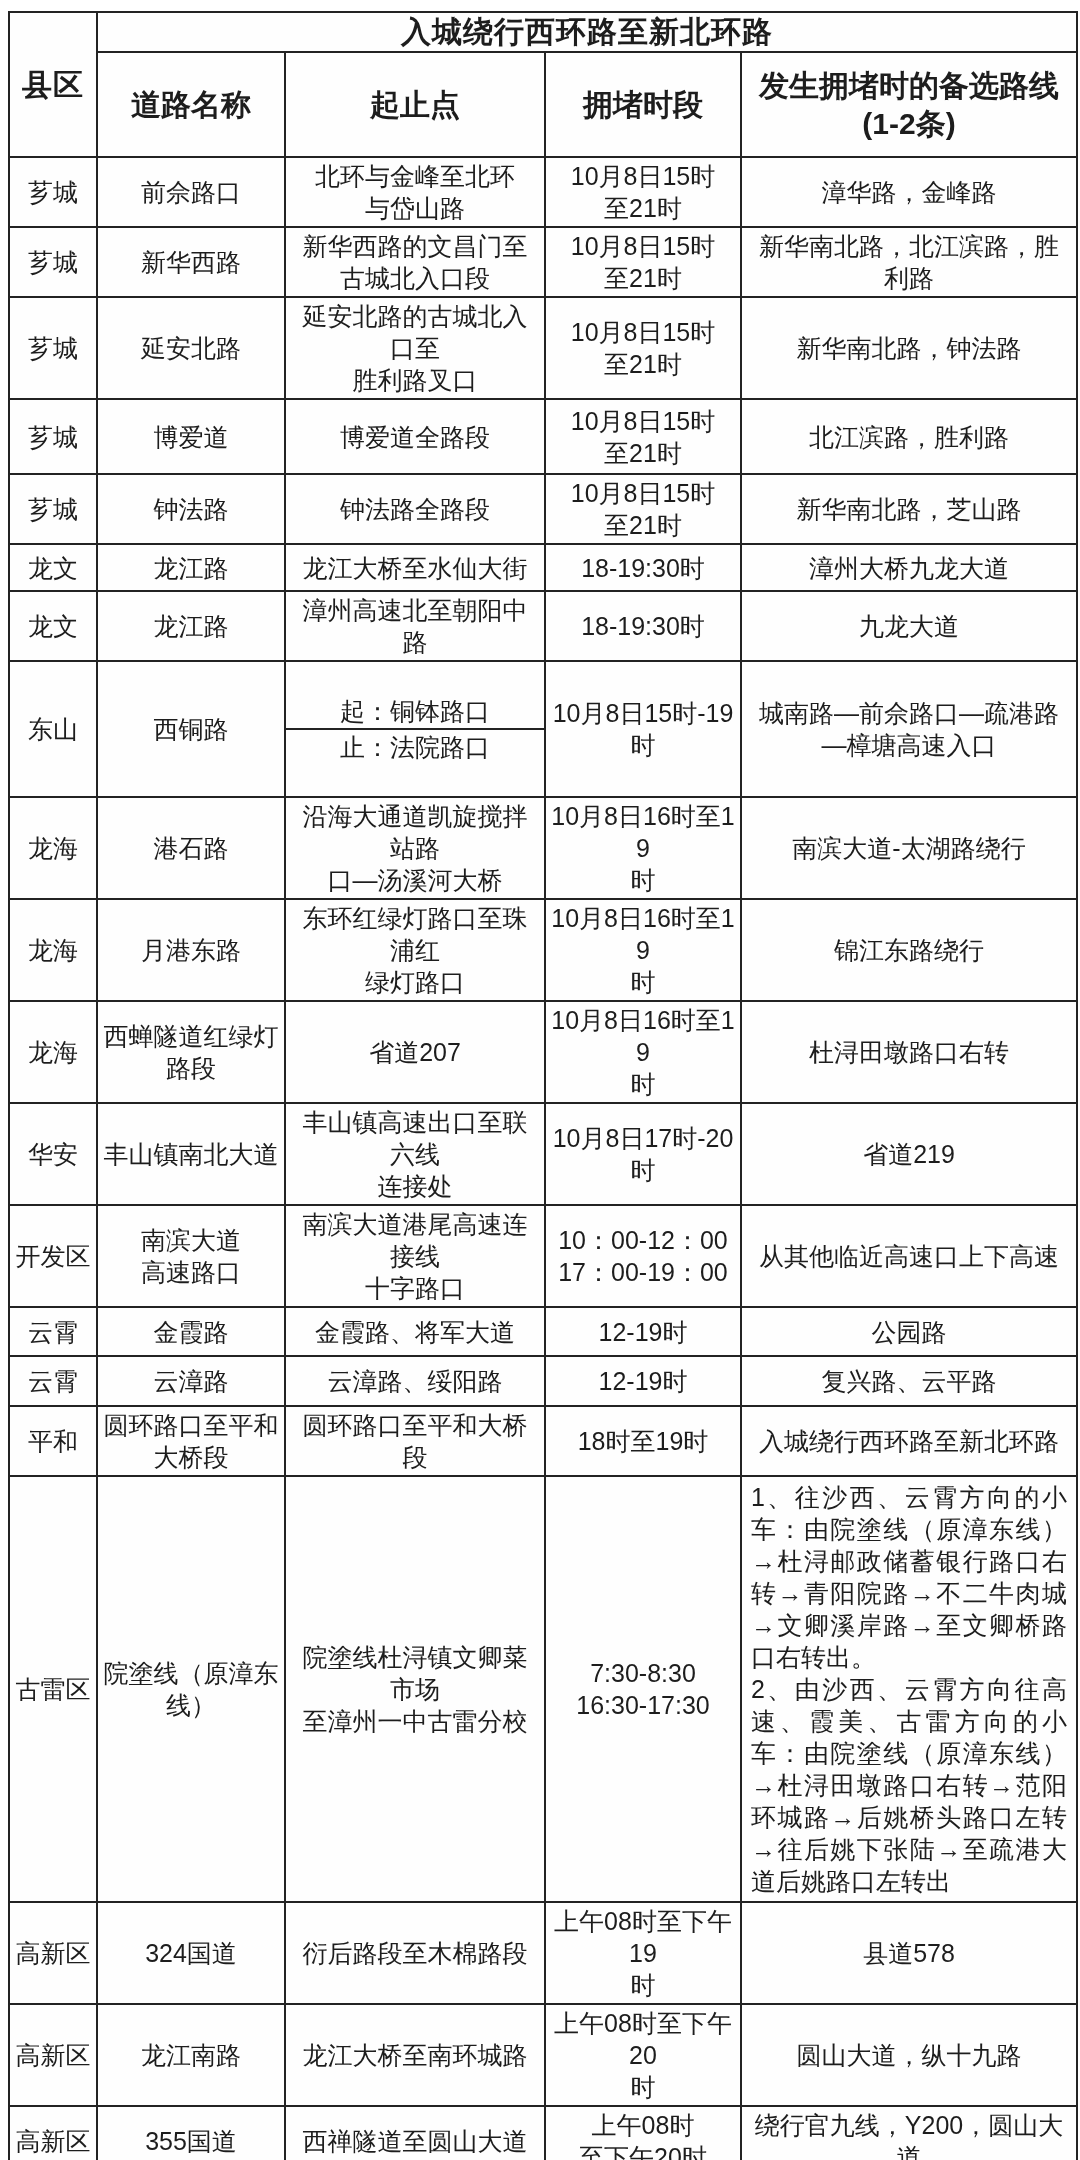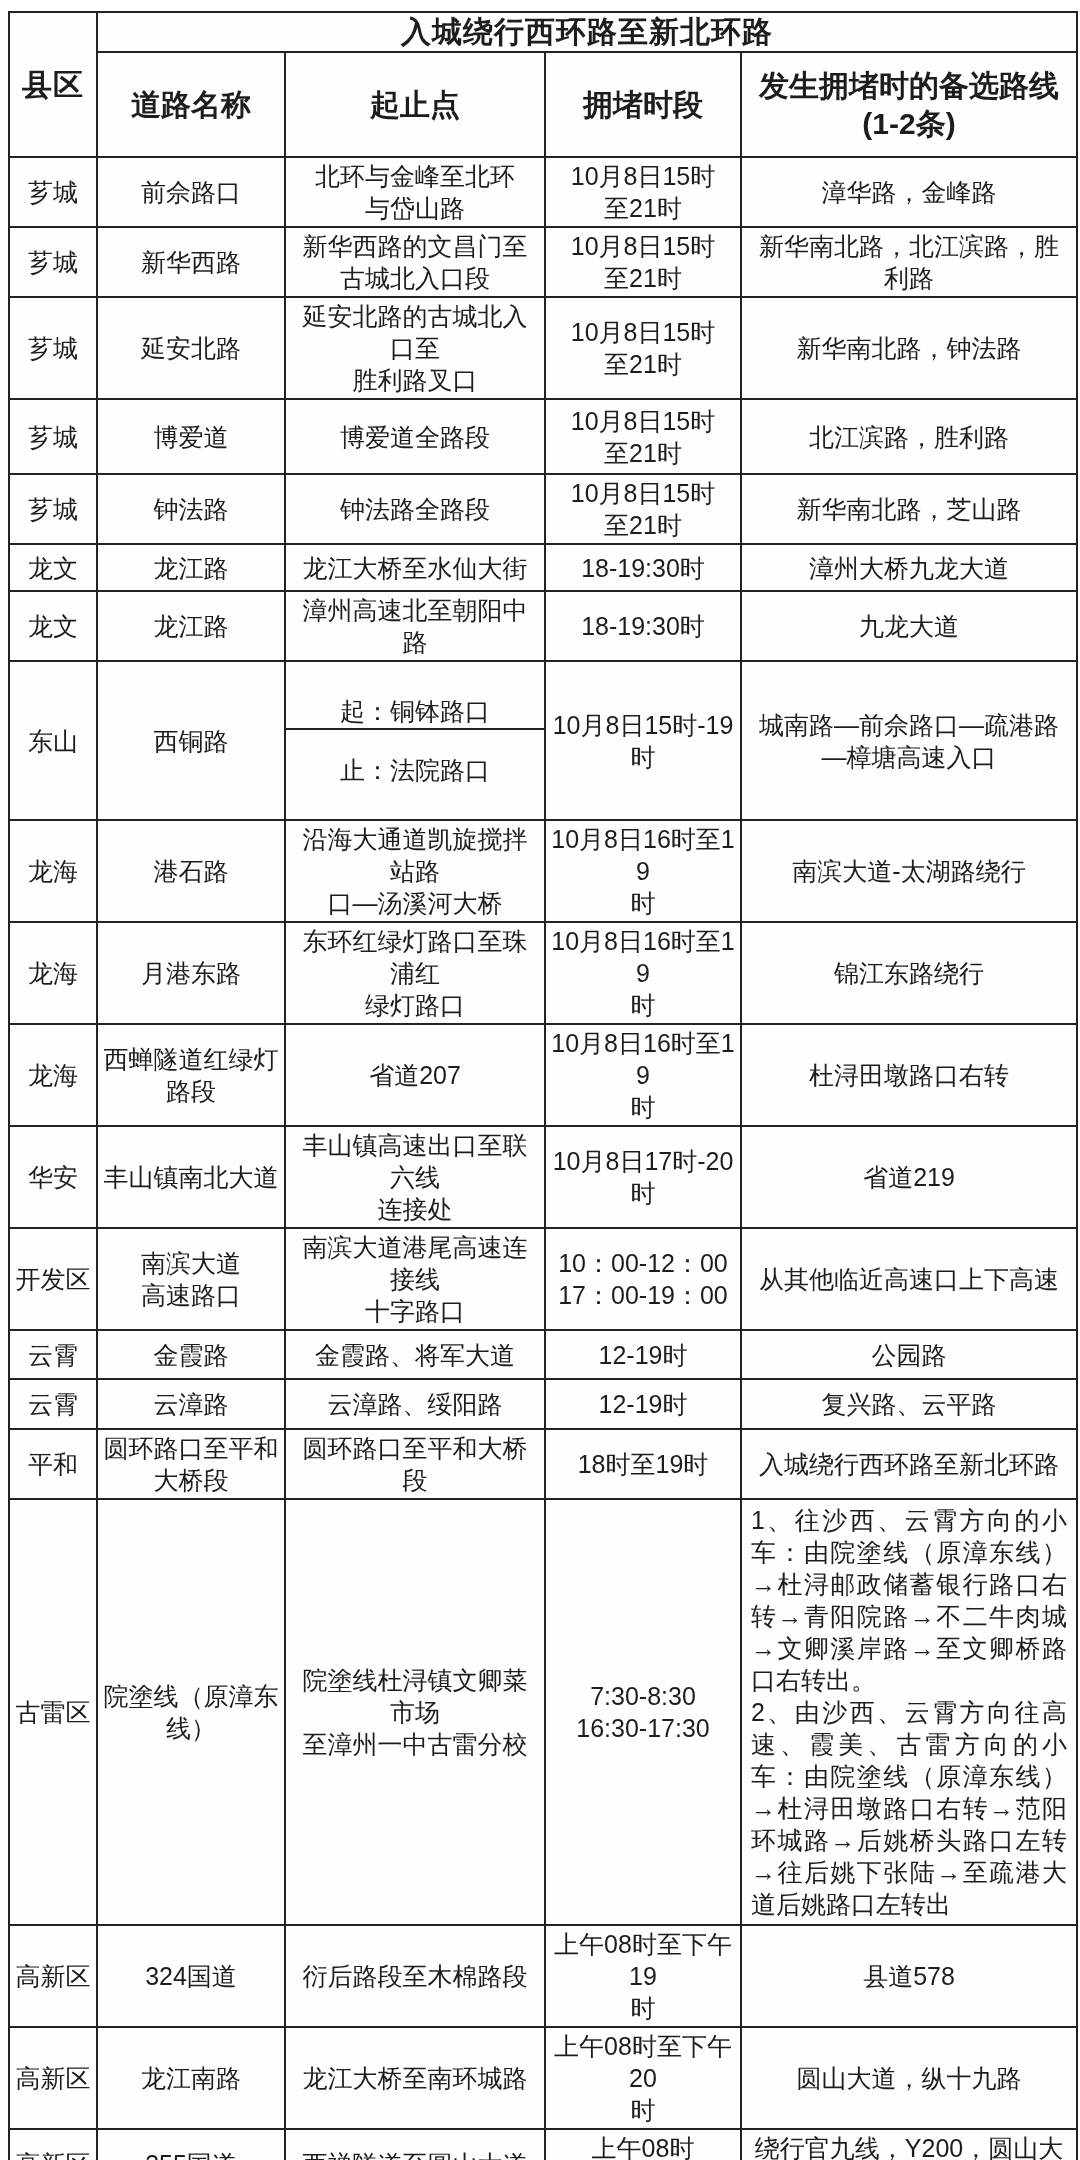--- a/index.html
+++ b/index.html
@@ -15,21 +15,21 @@
     border:2px solid #232323;
     text-align:center;vertical-align:middle;
     padding:2px 5px;
     font-size:25px;line-height:32px;
     white-space:pre-line;word-break:break-all;
   }
   th{font-weight:bold;font-size:30px;line-height:38px;}
   .title-cell{font-size:30px;font-weight:bold;letter-spacing:1px;}
   td.alt-justify{text-align:justify;padding:4px 9px;margin-top:19px;}
   td.split{padding:0;}
-  .split-wrap{display:flex;flex-direction:column;width:100%;gap:23px;}
+  .split-wrap{display:flex;flex-direction:column;width:100%;}
   .split-wrap .sub{display:flex;align-items:center;justify-content:center;padding:1px 5px;}
   .split-wrap .sub.first{border-bottom:2px solid #232323;}
 </style>
 </head>
 <body>
 
 <table class="congestion">
   <colgroup>
     <col style="width:88px">
       <col style="width:188px">

